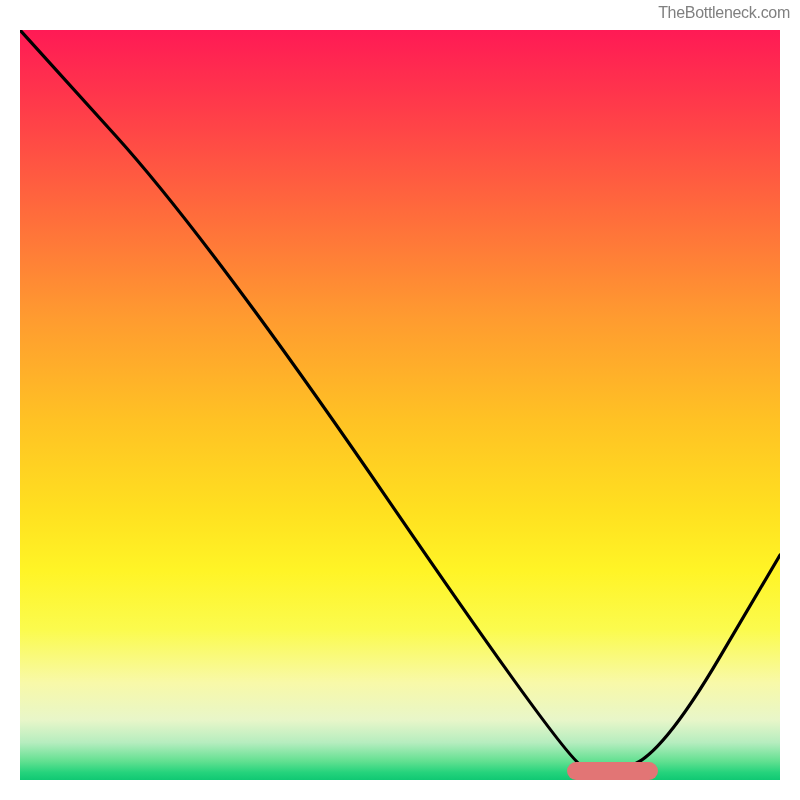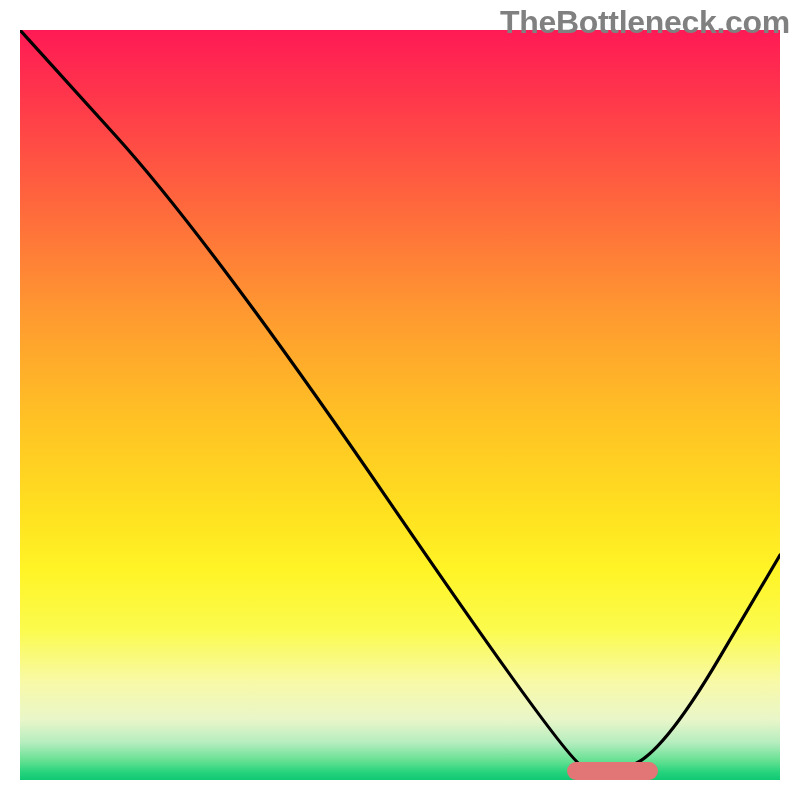--- a/index.html
+++ b/index.html
@@ -12,22 +12,22 @@
     height: 800px;
     background: #ffffff;
     position: relative;
     font-family: Arial, Helvetica, sans-serif;
   }
   .watermark {
     position: absolute;
     top: 4px;
     right: 10px;
     color: #808080;
-    font-size: 32px;
-    font-weight: 700;
+    font-size: 16px;
+    font-weight: 400;
     letter-spacing: -0.3px;
     z-index: 20;
   }
   .plot-area {
     position: absolute;
     left: 20px;
     top: 30px;
     width: 760px;
     height: 750px;
     background: linear-gradient(

